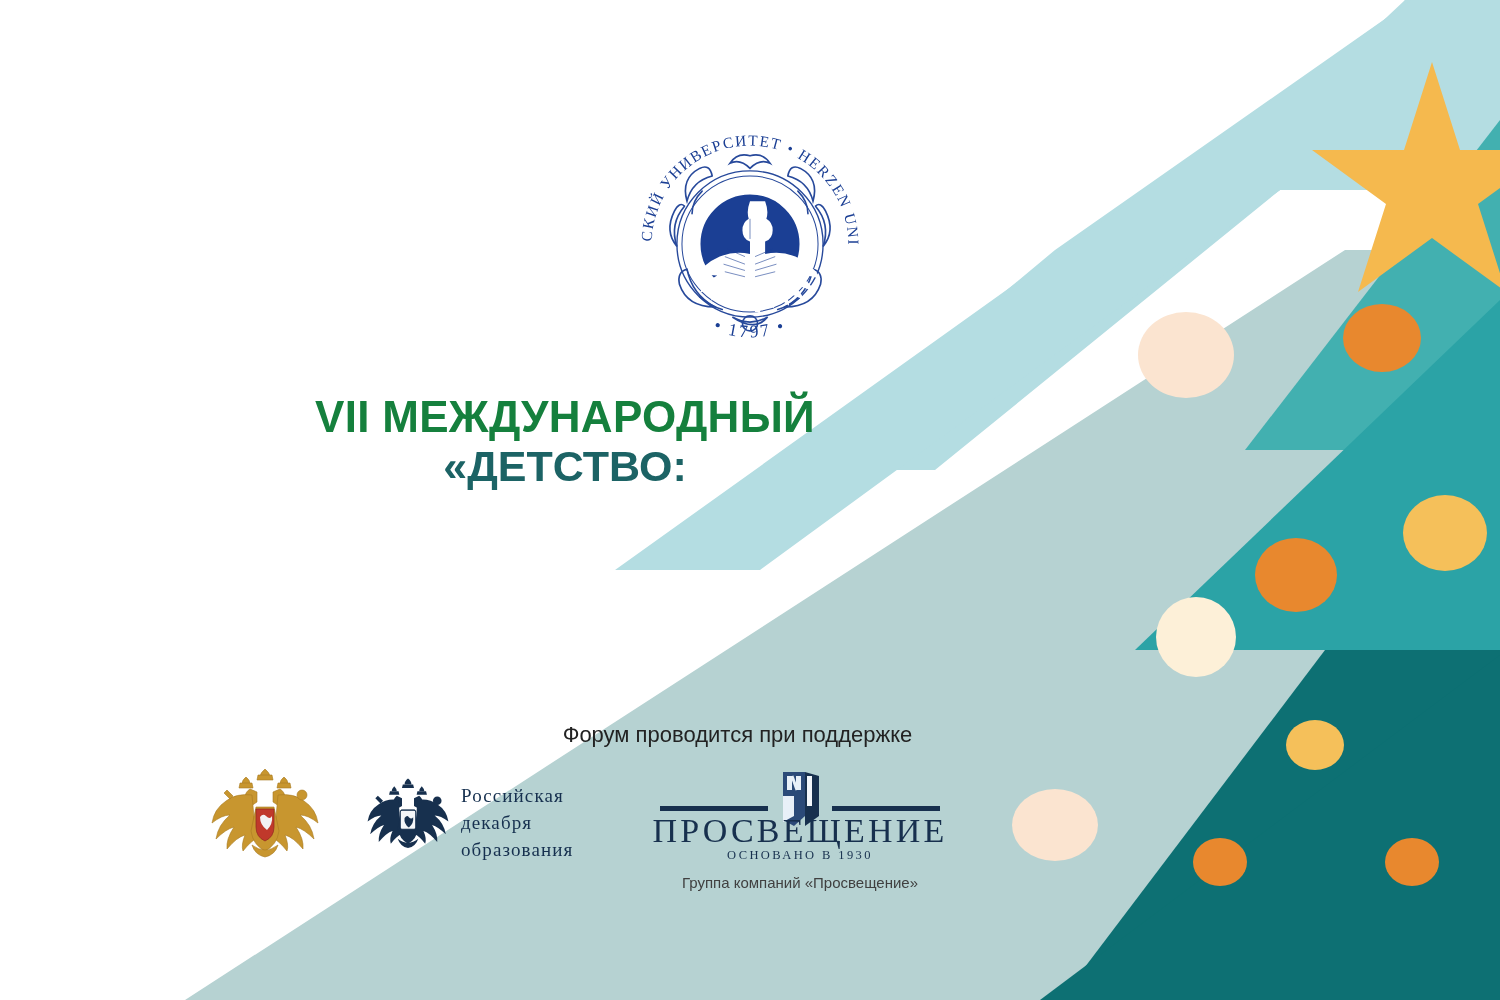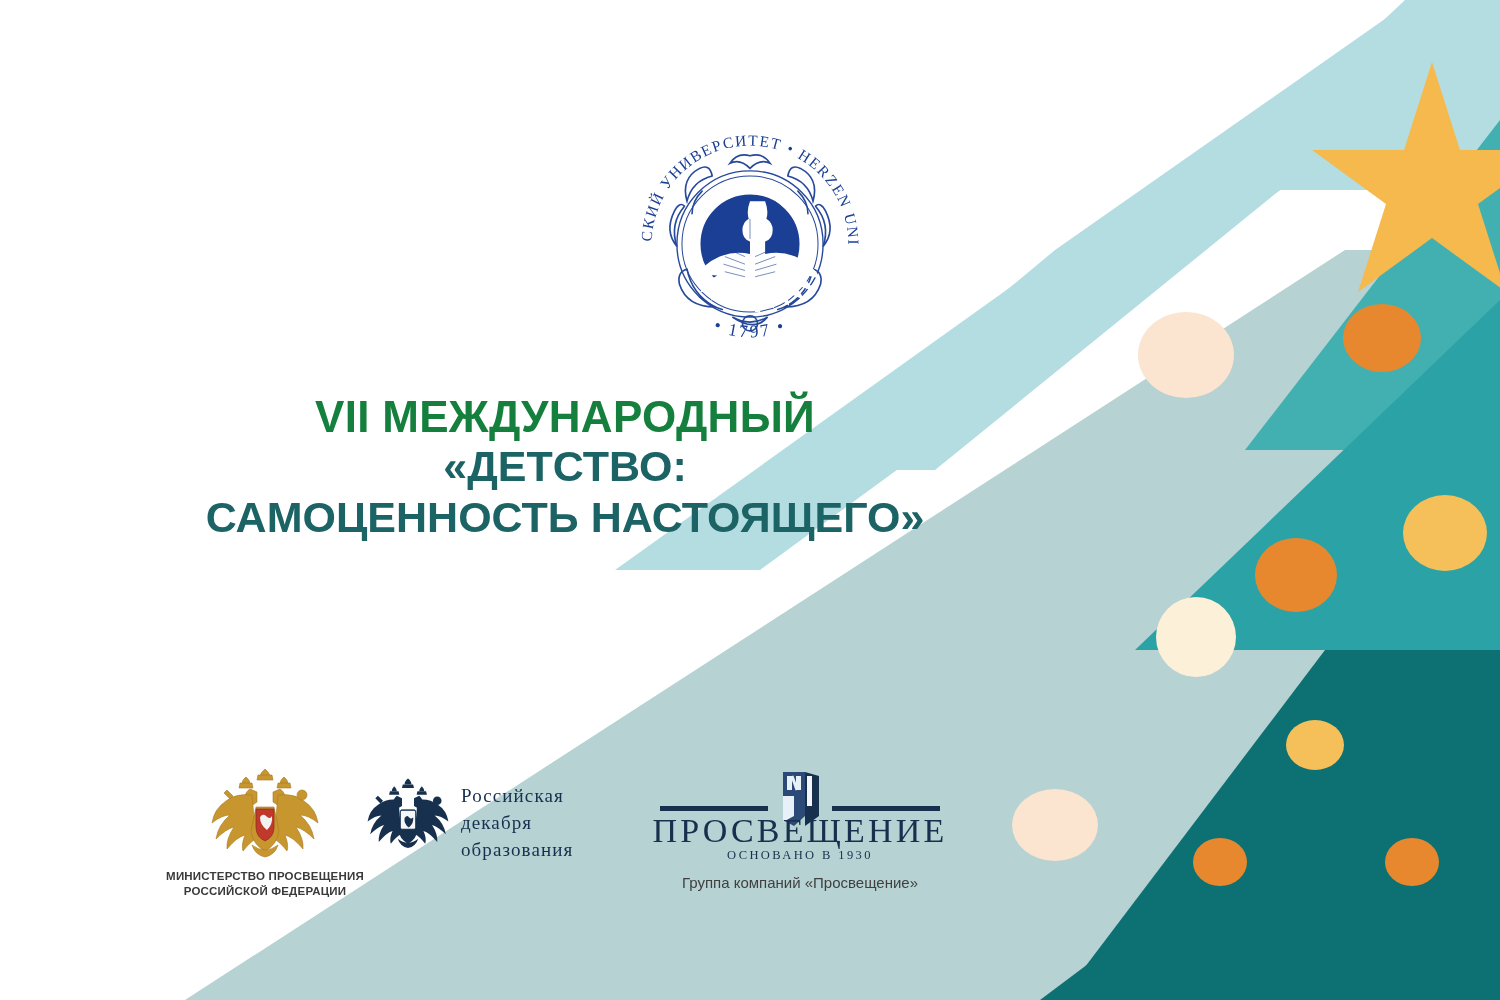--- a/index.html
+++ b/index.html
@@ -217,23 +217,23 @@
         <path d="M82 104 l14 6 M80 110 l16 6 M79 116 l17 5 M80 122 l16 4"></path>
         <path d="M118 104 l-14 6 M120 110 l-16 6 M121 116 l-17 5 M120 122 l-16 4"></path>
         <path d="M100 80 l0 16"></path>
       </g>
     </svg>
   </div>
 
   <div id="headline">
     <div class="hl-line">VII МЕЖДУНАРОДНЫЙ</div>
     <div class="hl-quote">«ДЕТСТВО:</div>
-    <div class="hl-quote">САМОЦЕННОСТЬ НАСТОЯЩЕГО»</div>
   </div>
 
+  <div id="support-caption">Форум проводится при поддержке</div>
 
   <div id="partners">
 
     <div class="partner" id="partner-minpros">
       <svg width="118" height="96" viewBox="0 0 118 96" xmlns="http://www.w3.org/2000/svg">
         <g fill="#c8962f" stroke="#a87a22" stroke-width="0.6">
 
           <path d="M59 4 q-5 4 -5 8 l10 0 q0 -4 -5 -8 z"></path>
           <path d="M52 10 l14 0 l1 5 l-16 0 z"></path>
           <path d="M40 12 q-4 3 -4 7 l8 0 q0 -4 -4 -7 z"></path>
@@ -250,24 +250,20 @@
           <path d="M24 34 l-6 -6 l3 -3 l6 6 z"></path>
           <circle cx="96" cy="30" r="5"></circle>
 
           <path d="M50 42 l18 0 l5 24 q-2 14 -14 20 q-12 -6 -14 -20 z"></path>
           <path d="M46 80 q13 10 26 0 q-3 10 -13 12 q-10 -2 -13 -12 z"></path>
         </g>
 
         <path d="M50 44 l18 0 l0 18 q0 10 -9 14 q-9 -4 -9 -14 z" fill="#c0392b" stroke="#8e2a1f" stroke-width="0.7"></path>
         <path d="M54 52 q3 -4 6 -1 q4 4 6 0 q1 8 -5 14 q-7 -5 -7 -13 z" fill="#f2f2f2"></path>
       </svg>
-      <div class="minpros-caption">
-        <div>МИНИСТЕРСТВО ПРОСВЕЩЕНИЯ</div>
-        <div>РОССИЙСКОЙ ФЕДЕРАЦИИ</div>
-      </div>
     </div>
 
     <div class="partner" id="partner-rao">
       <div class="rao-row">
         <svg width="86" height="92" viewBox="0 0 100 100" xmlns="http://www.w3.org/2000/svg">
           <g fill="#17304e">
             <path d="M50 4 q-4 3 -4 7 l8 0 q0 -4 -4 -7 z"></path>
             <path d="M44 11 l12 0 l1 4 l-14 0 z"></path>
             <path d="M34 13 q-3 3 -3 6 l6 0 q0 -3 -3 -6 z"></path>
             <path d="M66 13 q3 3 3 6 l-6 0 q0 -3 3 -6 z"></path>

